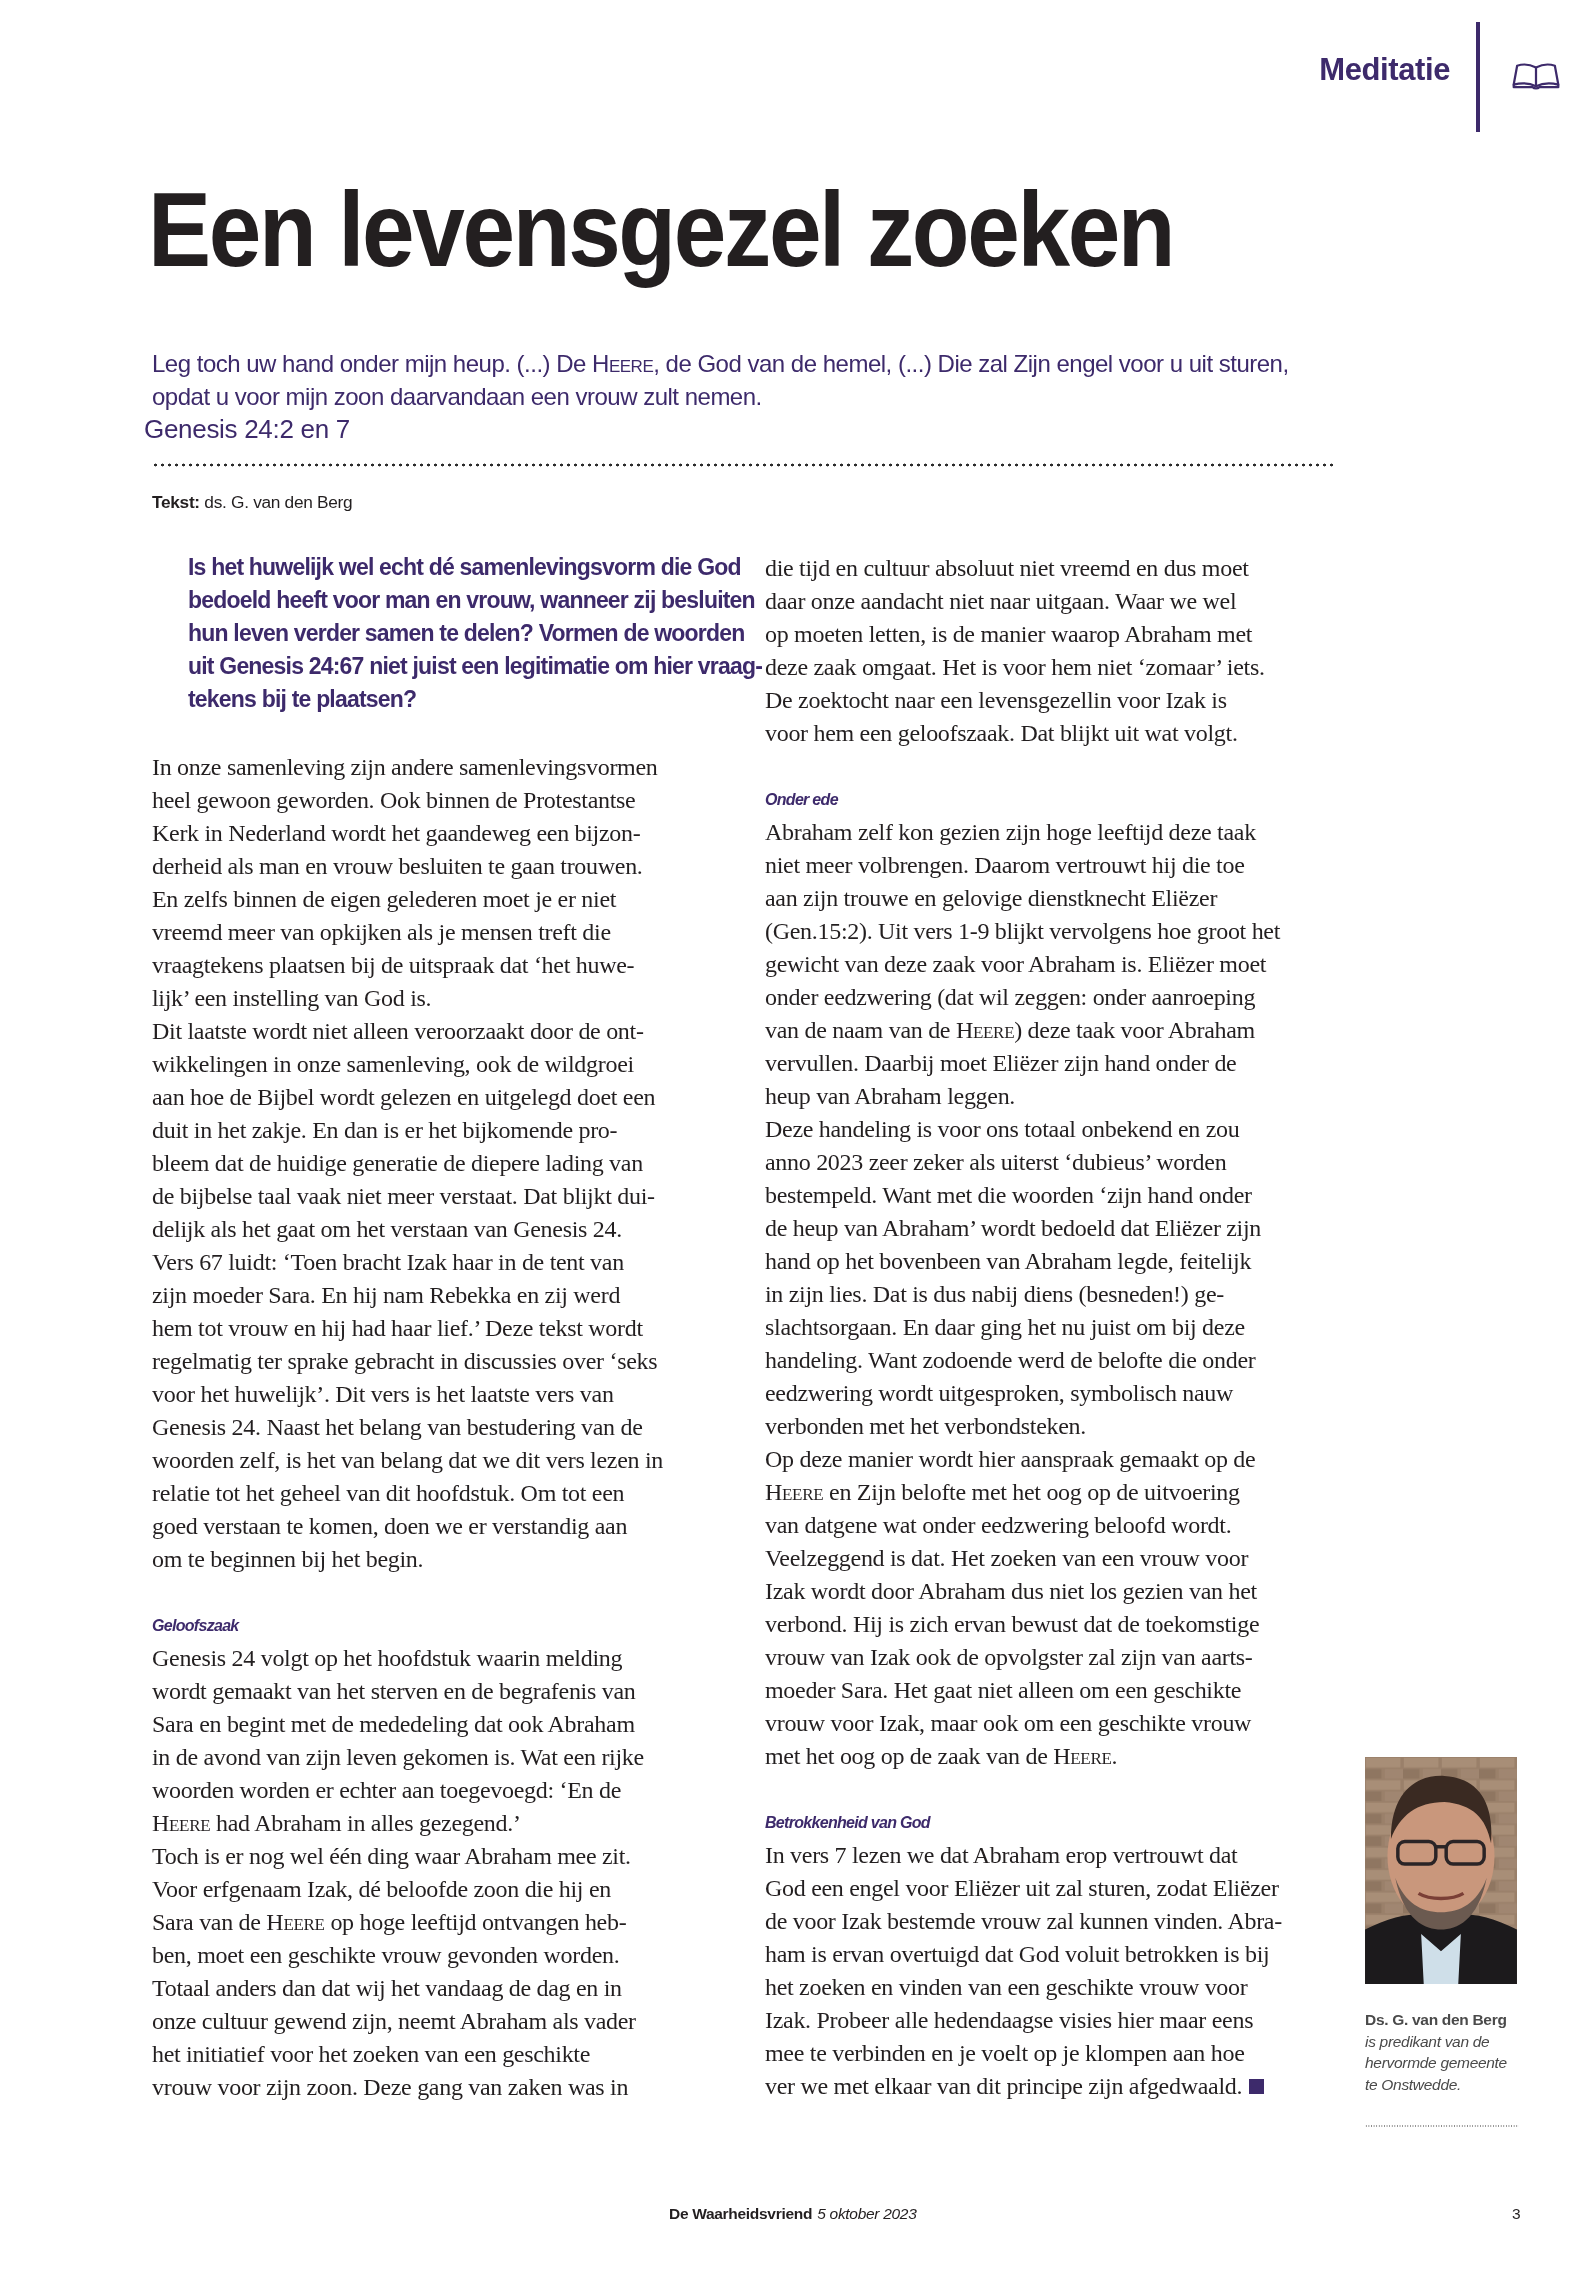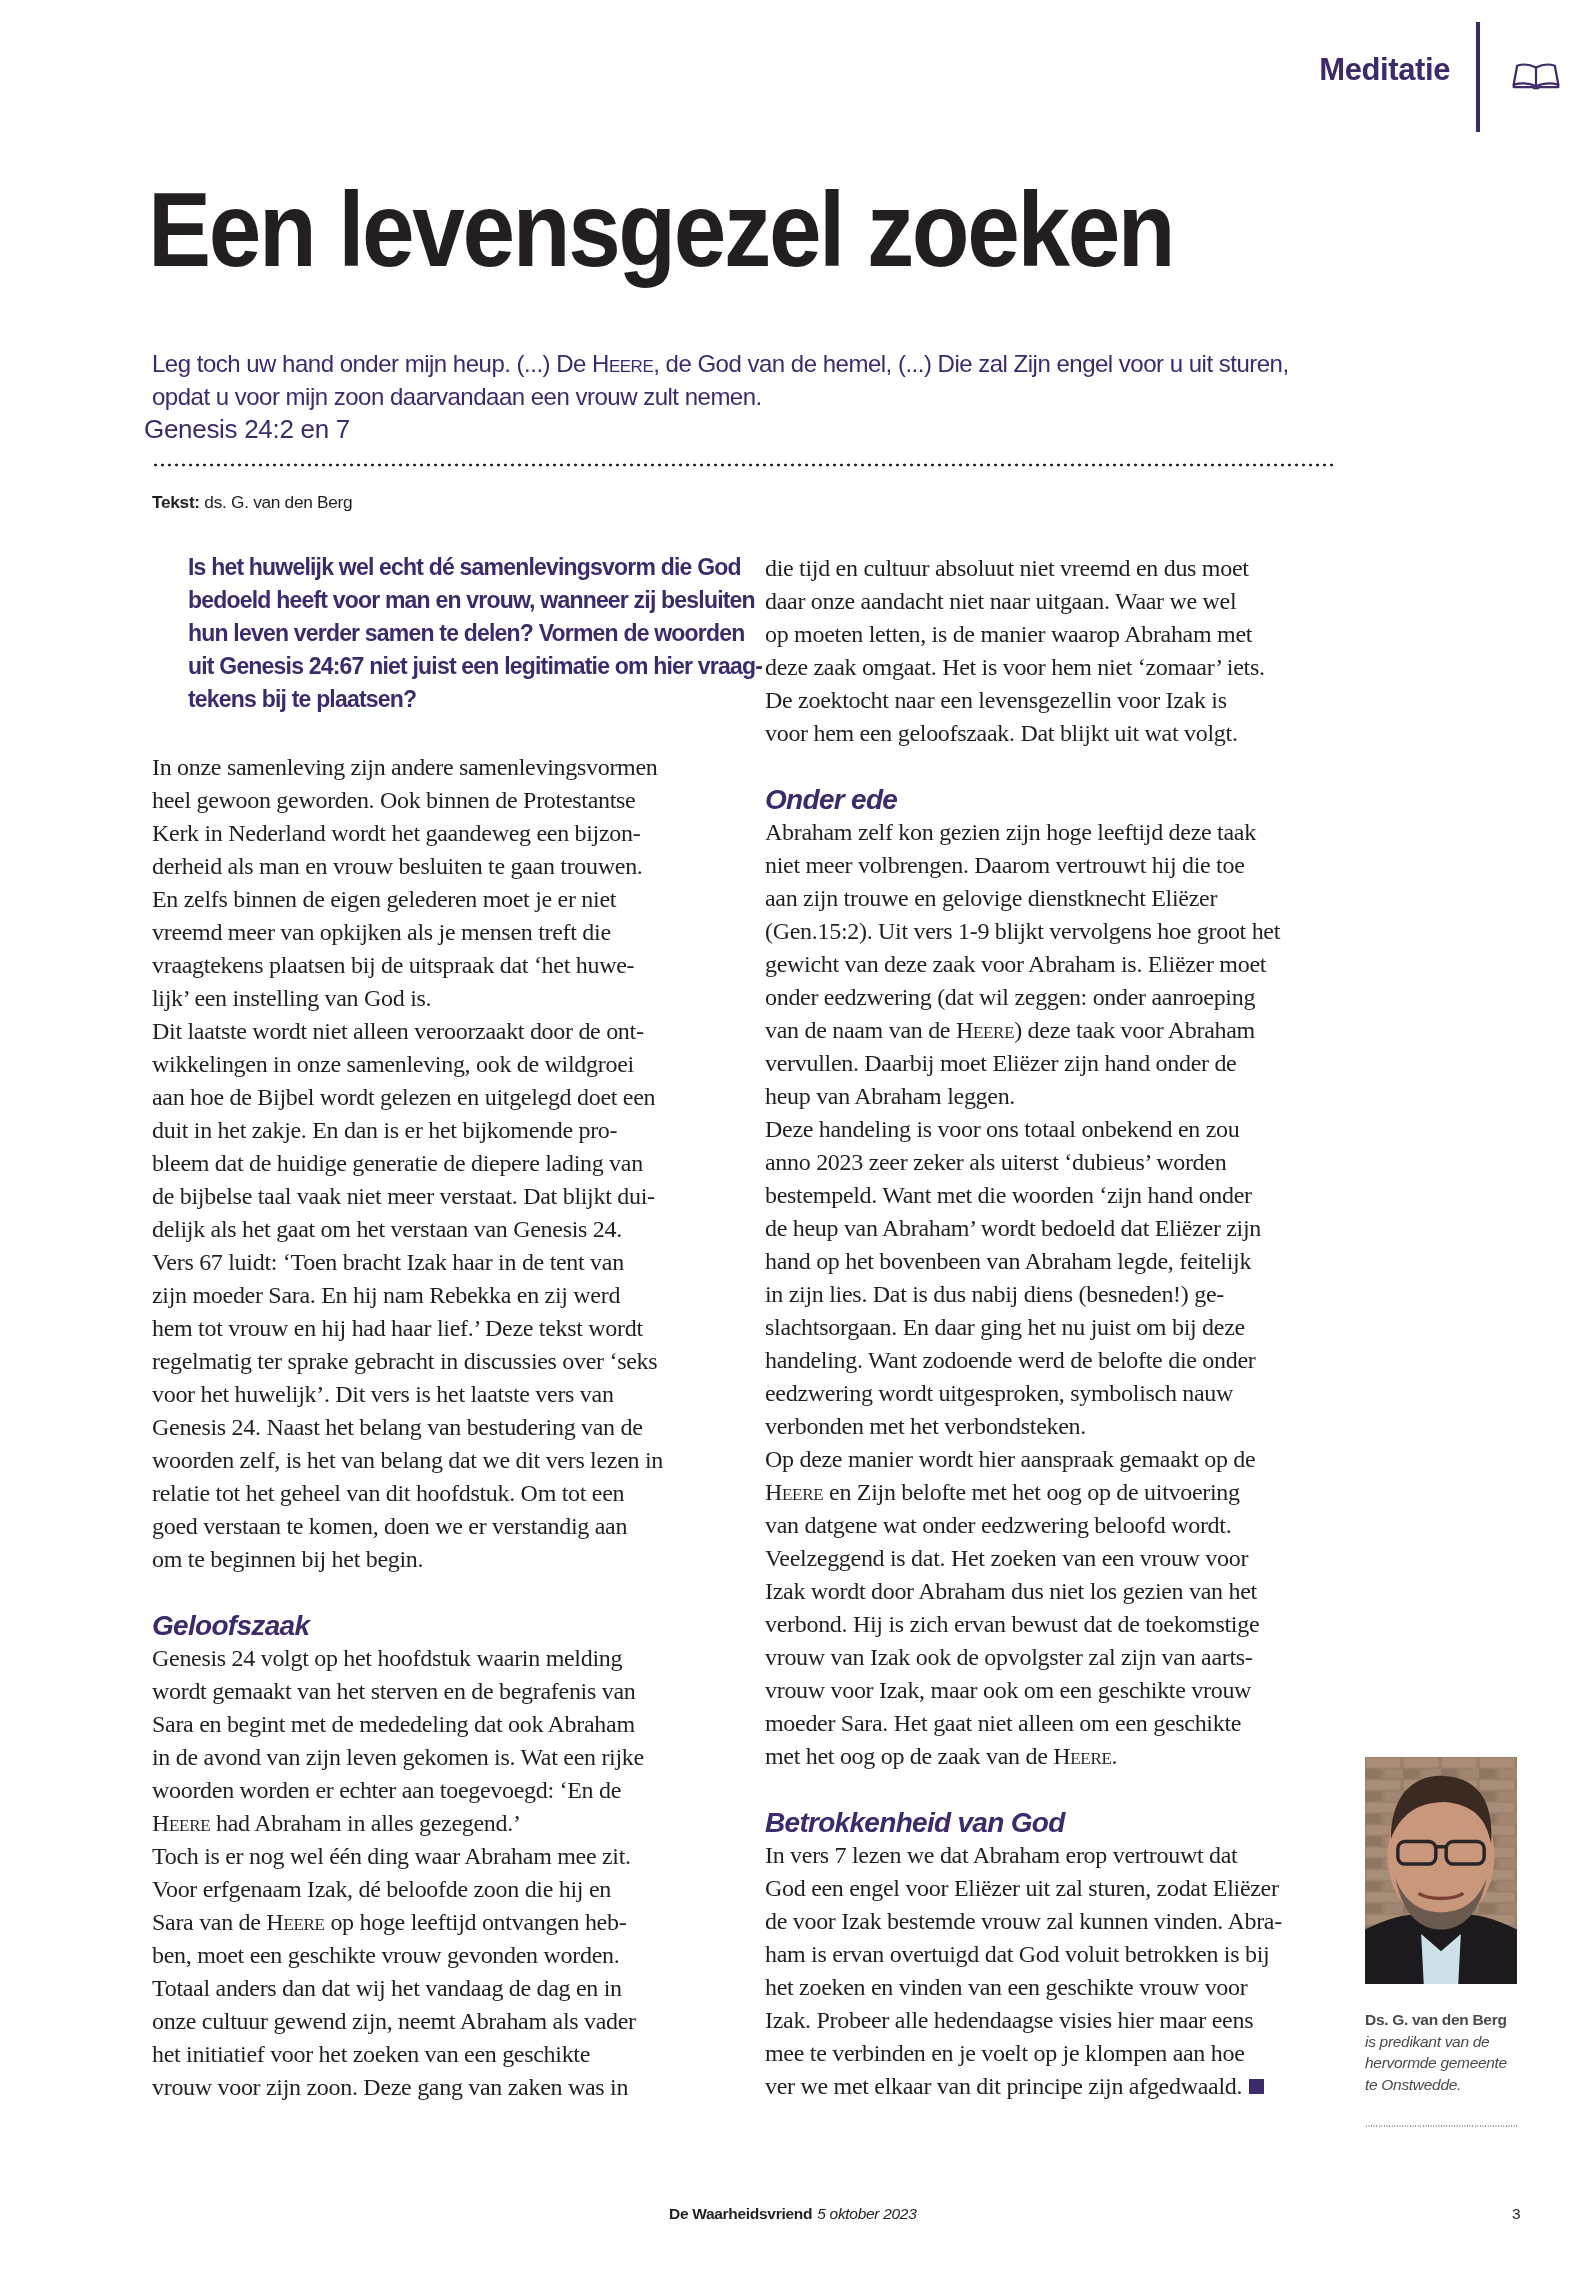--- a/index.html
+++ b/index.html
@@ -58,21 +58,21 @@
   .col-left { left: 152px; top: 551px; }
   .col-right { left: 765px; top: 552px; }
   .col .ln { display: block; white-space: nowrap; }
   .intro {
     font-family: "Liberation Sans", sans-serif; font-weight: bold; font-size: 23px;
     line-height: 33px; color: #3d2a6b; letter-spacing: -0.8px; margin-bottom: 35px;
   }
   .intro .ln { display: block; white-space: nowrap; margin-left: 36px; }
   .subhead {
     font-family: "Liberation Sans", sans-serif; font-weight: bold; font-style: italic;
-    font-size: 28px; color: #3d2a6b; letter-spacing: -0.7px; display: block; line-height: 33px;
+    font-size: 16px; color: #3d2a6b; letter-spacing: -0.7px; display: block; line-height: 33px;
   }
   .gap { display: block; height: 33px; }
   .end-mark {
     display: inline-block; width: 14.7px; height: 14.7px; background: #3d2a6b; margin-left: 7px; vertical-align: 0;
   }
 
   
   .author-photo {
     position: absolute; left: 1365px; top: 1757px; width: 152px; height: 227px; overflow: hidden;
     background: linear-gradient(180deg, #a38a72 0%, #8d7662 40%, #6e5c50 100%);
@@ -210,22 +210,22 @@
       <span class="ln">handeling. Want zodoende werd de belofte die onder</span>
       <span class="ln">eedzwering wordt uitgesproken, symbolisch nauw</span>
       <span class="ln">verbonden met het verbondsteken.</span>
       <span class="ln">Op deze manier wordt hier aanspraak gemaakt op de</span>
       <span class="ln"><span class="smallcaps">Heere</span><span> en Zijn belofte met het oog op de uitvoering</span></span>
       <span class="ln">van datgene wat onder eedzwering beloofd wordt.</span>
       <span class="ln">Veelzeggend is dat. Het zoeken van een vrouw voor</span>
       <span class="ln">Izak wordt door Abraham dus niet los gezien van het</span>
       <span class="ln">verbond. Hij is zich ervan bewust dat de toekomstige</span>
       <span class="ln">vrouw van Izak ook de opvolgster zal zijn van aarts-</span>
+      <span class="ln">moeder Sara. Het gaat niet alleen om een geschikte</span>
       <span class="ln">vrouw voor Izak, maar ook om een geschikte vrouw</span>
-      <span class="ln">moeder Sara. Het gaat niet alleen om een geschikte</span>
       <span class="ln"><span>met het oog op de zaak van de </span><span class="smallcaps">Heere</span><span>.</span></span>
     </div>
     <span class="gap"></span>
     <span class="subhead">Betrokkenheid van God</span>
     <div>
       <span class="ln">In vers 7 lezen we dat Abraham erop vertrouwt dat</span>
       <span class="ln">God een engel voor Eliëzer uit zal sturen, zodat Eliëzer</span>
       <span class="ln">de voor Izak bestemde vrouw zal kunnen vinden. Abra-</span>
       <span class="ln">ham is ervan overtuigd dat God voluit betrokken is bij</span>
       <span class="ln">het zoeken en vinden van een geschikte vrouw voor</span>

